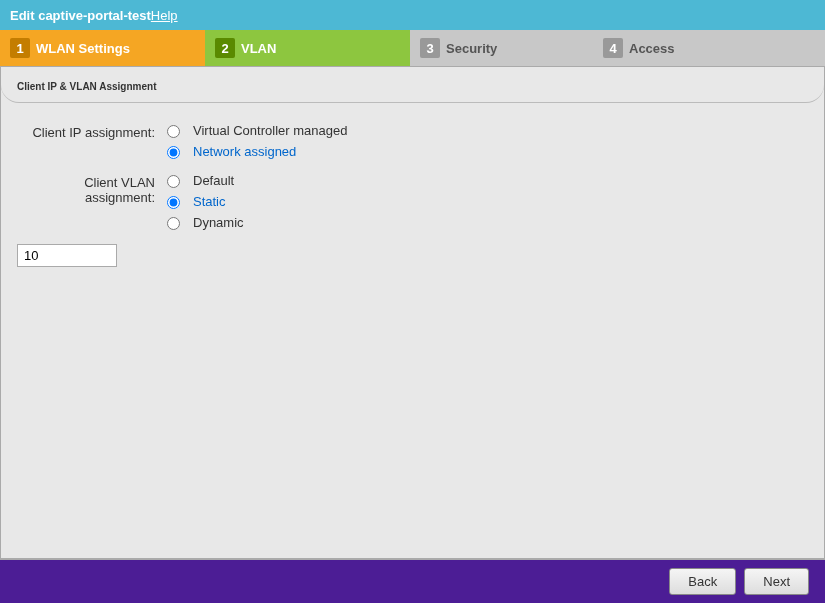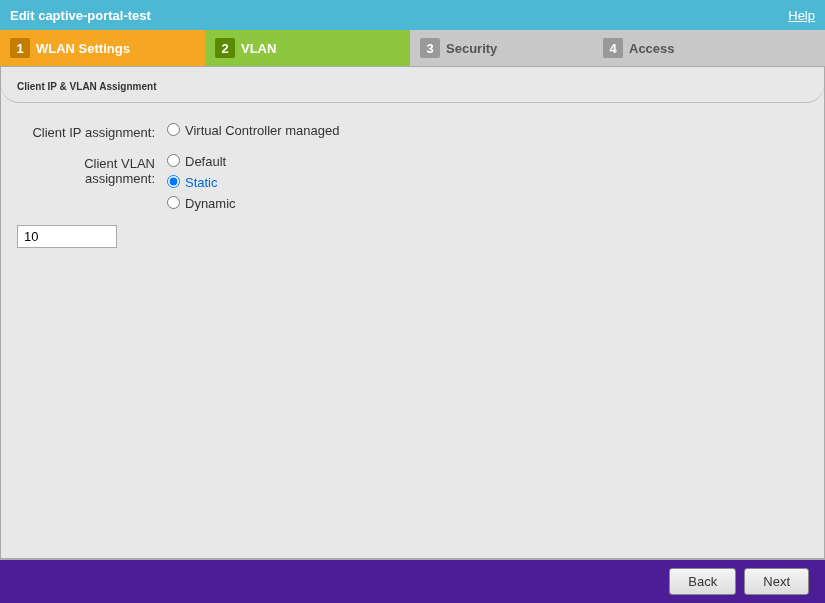--- a/index.html
+++ b/index.html
@@ -14,21 +14,20 @@
     .main-container {
       width: 825px;
       height: 603px;
       background: #d0d0d0;
       display: flex;
       flex-direction: column;
     }
     .title-bar {
       background: #4db8d4;
       display: flex;
-      justify-content: space-between;
       align-items: center;
       padding: 6px 10px;
       height: 30px;
     }
     .title-bar-text {
       color: white;
       font-size: 13px;
       font-weight: bold;
     }
     .help-link {
@@ -120,22 +119,22 @@
       font-size: 13px;
       flex-shrink: 0;
     }
     .radio-group {
       display: flex;
       flex-direction: column;
       gap: 6px;
     }
     .radio-item {
       display: flex;
-      align-items: flex-start;
-      gap: 5px;
+      align-items: flex-end;
+      gap: 13px;
       cursor: pointer;
     }
     .radio-item input[type="radio"] {
       margin: 0;
       cursor: pointer;
     }
     .radio-label {
       color: #333;
       font-size: 13px;
     }
@@ -203,20 +202,24 @@
 
     <div class="form-area">
 
       <div class="form-row">
         <div class="form-label">Client IP assignment:</div>
         <div class="radio-group">
           <label class="radio-item">
             <input type="radio" name="clientIp" style="">
             <span class="radio-label">Virtual Controller managed</span>
           </label>
+          <label class="radio-item">
+            <input type="radio" name="clientIp" checked="" style="">
+            <span class="radio-label selected">Network assigned</span>
+          </label>
         </div>
       </div>
 
       <div class="form-row">
         <div class="form-label">Client VLAN assignment:</div>
         <div class="radio-group">
           <label class="radio-item">
             <input type="radio" name="clientVlan" style="">
             <span class="radio-label">Default</span>
           </label>

